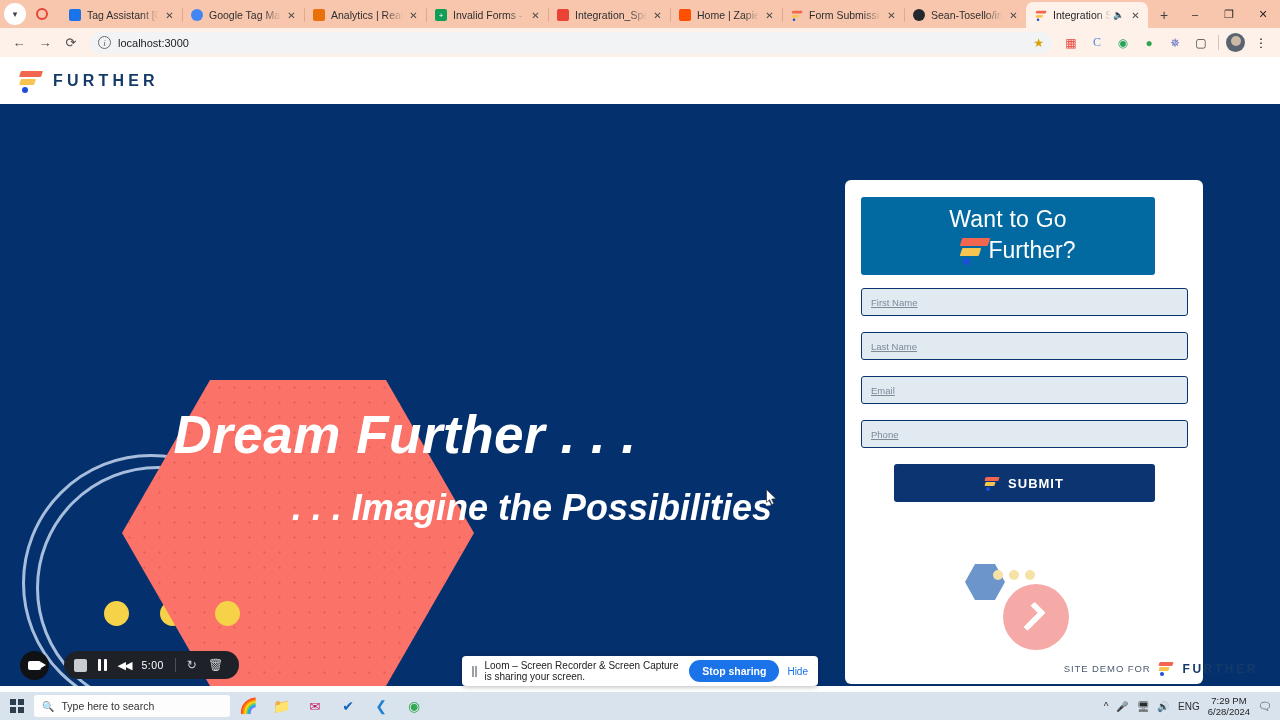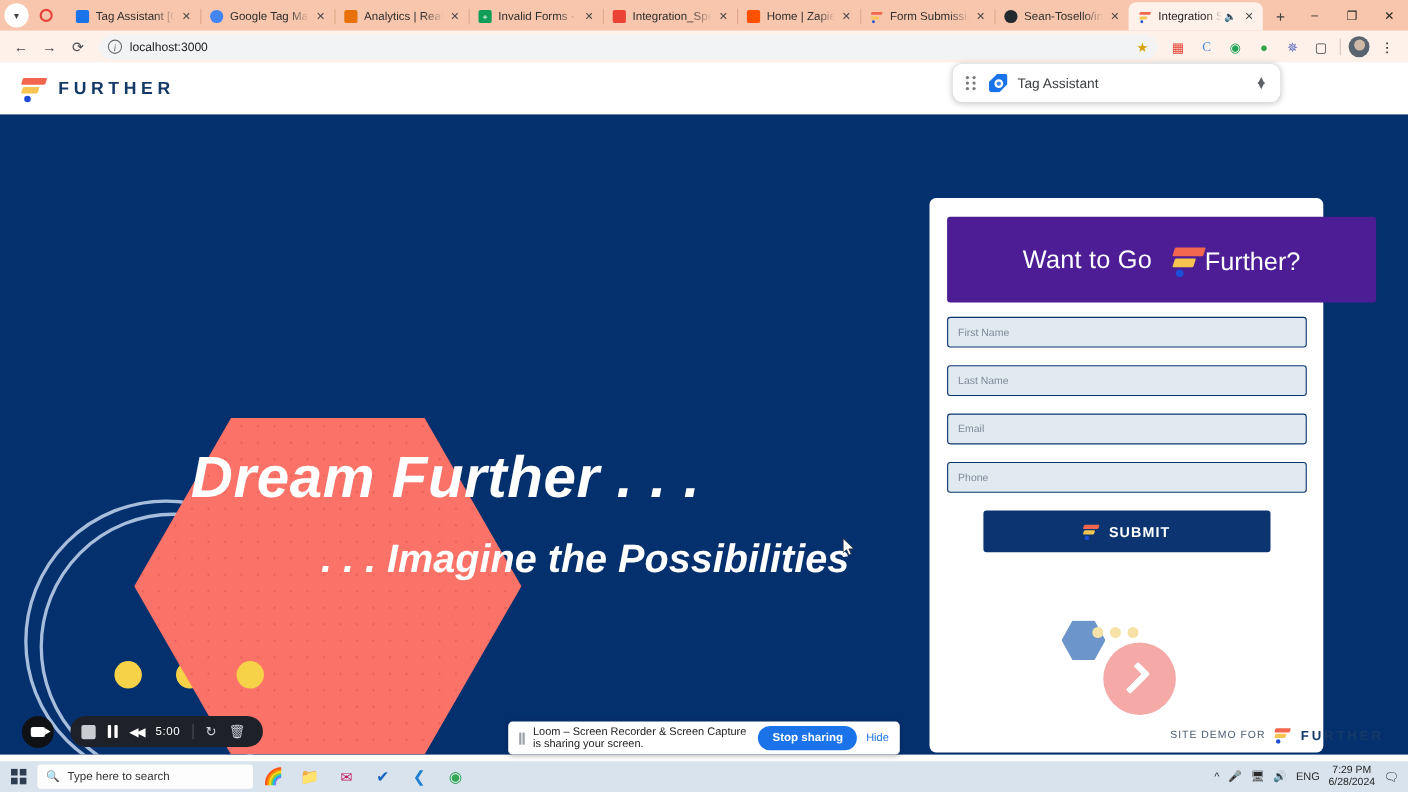--- a/index.html
+++ b/index.html
@@ -215,32 +215,32 @@
   }
 
   .cursor { position: absolute; left: 766px; top: 385px; width: 12px; height: 17px; }
 
   
   .form-card {
     position: absolute; left: 845px; top: 123px; width: 358px; height: 504px;
     background: #ffffff; border-radius: 6px;
   }
   .form-head {
-    position: absolute; left: 16px; top: 17px; width: 390px; height: 78px;
-    background: #4c1d95; border-radius: 3px;
-    display: flex; flex-direction: row; align-items: center; justify-content: center;
+    position: absolute; left: 16px; top: 17px; width: 294px; height: 78px;
+    background: #0369a1; border-radius: 3px;
+    display: flex; flex-direction: column; align-items: center; justify-content: center;
   }
   .form-head .l1 { font-size: 23px; color: #fff; font-weight: 400; letter-spacing: .2px; }
   .form-head .l2 { display: flex; align-items: center; margin-top: 2px; }
   .form-head .l2 span { font-size: 23px; color: #fff; margin-left: 10px; }
   .ffield {
     position: absolute; left: 16px; width: 327px; height: 28px;
     background: #e1e9f1; border: 1px solid #0b3470; border-radius: 3px;
     font-size: 9.5px; color: #7c8a99; display: flex; align-items: center;
-    padding: 0 9px; font-family: "Liberation Sans", sans-serif;
+    padding: 0 9px; font-family: "Liberation Sans", sans-serif; text-decoration: underline;
   }
   .ffield.f1 { top: 108px; }
   .ffield.f2 { top: 152px; }
   .ffield.f3 { top: 196px; }
   .ffield.f4 { top: 240px; }
   .submit-btn {
     position: absolute; left: 49px; top: 284px; width: 261px; height: 38px;
     background: #0b3470; border-radius: 3px; display: flex;
     align-items: center; justify-content: center; gap: 9px;
   }
@@ -448,37 +448,20 @@
       <div class="brand">
         <span class="fmark sz-22">
           <span class="b1"></span>
             <span class="b2"></span>
             <span class="d"></span>
         </span>
         <span class="brand-word">FURTHER</span>
       </div>
     </div>
 
-    <div class="tag-assistant">
-      <span class="ta-grip">
-        <i></i>
-          <i></i>
-          <i></i>
-          <i></i>
-          <i></i>
-          <i></i>
-      </span>
-      <span class="ta-icon">
-        <span class="tg"></span>
-          <span class="tg2"></span>
-          <span class="tg3"></span>
-      </span>
-      <span class="ta-label">Tag Assistant</span>
-      <span class="ta-expand">▲<br>▼</span>
-    </div>
 
     <div class="hero">
       <div class="ring ring-outer"></div>
       <div class="ring ring-inner"></div>
       <div class="ydot d1"></div>
       <div class="ydot d2"></div>
       <div class="hexagon"></div>
       <div class="ydot d3"></div>
 
       <div class="hero-copy">

